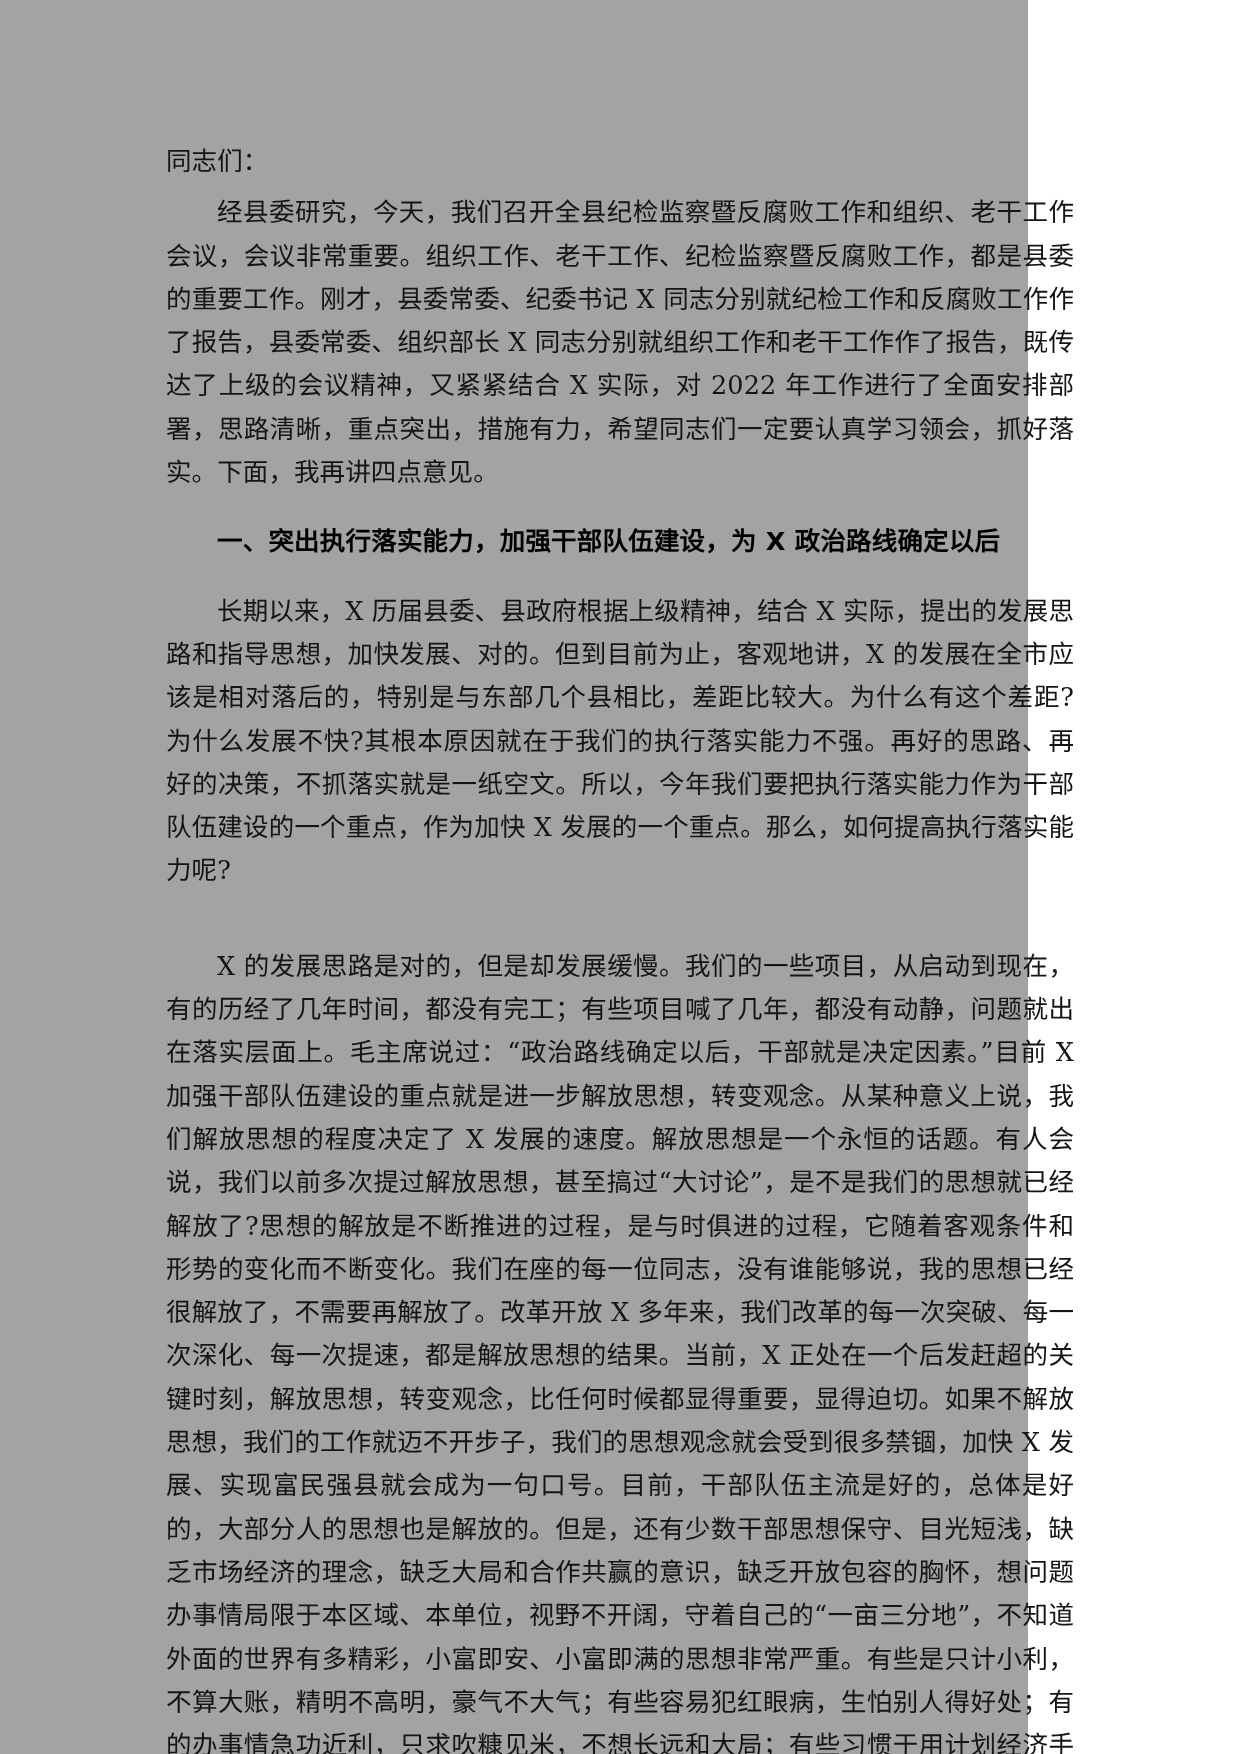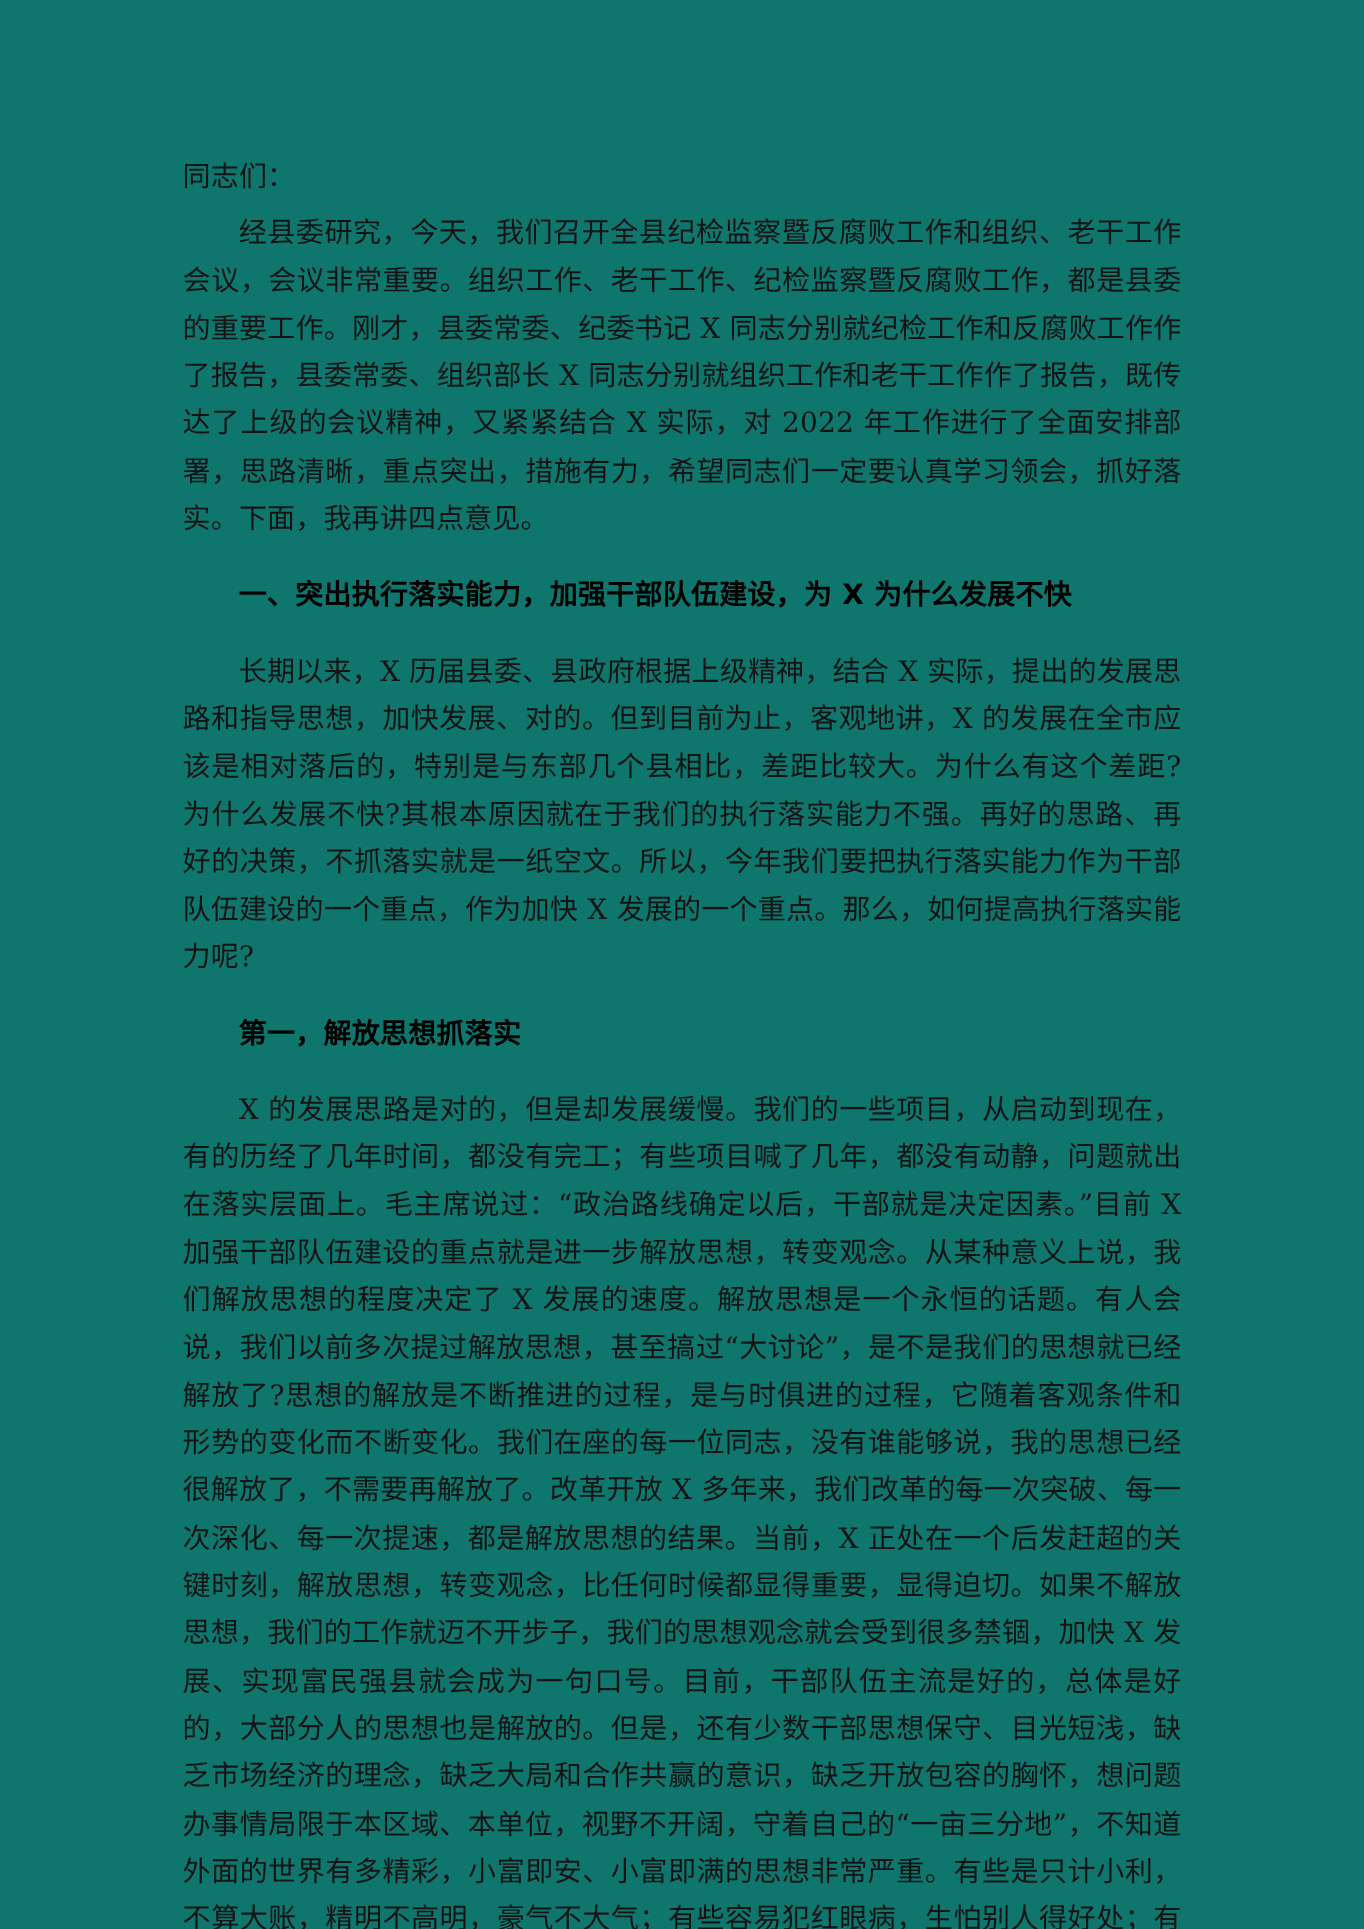--- a/index.html
+++ b/index.html
@@ -12,23 +12,23 @@
     width: 1240px;
     height: 1754px;
     overflow: hidden;
     font-family: "DejaVu Serif", "Liberation Serif", serif;
     color: #000000;
     -webkit-font-smoothing: antialiased;
   }
 
   .page {
     position: relative;
-    width: 1240px;
+    width: 1028px;
     height: 1754px;
-    background: #0f766e;
+    background: #a3a3a3;
     box-sizing: border-box;
   }
 
   
   .content {
     position: absolute;
     left: 166px;
     top: 140px;
     width: 908px;
   }
@@ -72,28 +72,27 @@
 
 <div class="page">
   <div class="content">
 
     <p class="para salutation">同志们：</p>
 
     <p class="para indent">经县委研究，今天，我们召开全县纪检监察暨反腐败工作和组织、老干工作会议，会议非常重要。组织工作、老干工作、纪检监察暨反腐败工作，都是县委的重要工作。刚才，县委常委、纪委书记 X 同志分别就纪检工作和反腐败工作作了报告，县委常委、组织部长 X 同志分别就组织工作和老干工作作了报告，既传达了上级的会议精神，又紧紧结合 X 实际，对 2022 年工作进行了全面安排部署，思路清晰，重点突出，措施有力，希望同志们一定要认真学习领会，抓好落实。下面，我再讲四点意见。</p>
 
     <div class="spacer-sm"></div>
 
-    <p class="heading">一、突出执行落实能力，加强干部队伍建设，为 X 为什么发展不快</p>
+    <p class="heading">一、突出执行落实能力，加强干部队伍建设，为 X 政治路线确定以后</p>
 
     <div class="spacer-sm"></div>
 
     <p class="para indent">长期以来，X 历届县委、县政府根据上级精神，结合 X 实际，提出的发展思路和指导思想，加快发展、对的。但到目前为止，客观地讲，X 的发展在全市应该是相对落后的，特别是与东部几个县相比，差距比较大。为什么有这个差距?为什么发展不快?其根本原因就在于我们的执行落实能力不强。再好的思路、再好的决策，不抓落实就是一纸空文。所以，今年我们要把执行落实能力作为干部队伍建设的一个重点，作为加快 X 发展的一个重点。那么，如何提高执行落实能力呢?</p>
 
     <div class="spacer-sm"></div>
 
-    <p class="heading">第一，解放思想抓落实</p>
 
     <div class="spacer-sm"></div>
 
     <p class="para indent">X 的发展思路是对的，但是却发展缓慢。我们的一些项目，从启动到现在，有的历经了几年时间，都没有完工；有些项目喊了几年，都没有动静，问题就出在落实层面上。毛主席说过：“政治路线确定以后，干部就是决定因素。”目前 X 加强干部队伍建设的重点就是进一步解放思想，转变观念。从某种意义上说，我们解放思想的程度决定了 X 发展的速度。解放思想是一个永恒的话题。有人会说，我们以前多次提过解放思想，甚至搞过“大讨论”，是不是我们的思想就已经解放了?思想的解放是不断推进的过程，是与时俱进的过程，它随着客观条件和形势的变化而不断变化。我们在座的每一位同志，没有谁能够说，我的思想已经很解放了，不需要再解放了。改革开放 X 多年来，我们改革的每一次突破、每一次深化、每一次提速，都是解放思想的结果。当前，X 正处在一个后发赶超的关键时刻，解放思想，转变观念，比任何时候都显得重要，显得迫切。如果不解放思想，我们的工作就迈不开步子，我们的思想观念就会受到很多禁锢，加快 X 发展、实现富民强县就会成为一句口号。目前，干部队伍主流是好的，总体是好的，大部分人的思想也是解放的。但是，还有少数干部思想保守、目光短浅，缺乏市场经济的理念，缺乏大局和合作共赢的意识，缺乏开放包容的胸怀，想问题办事情局限于本区域、本单位，视野不开阔，守着自己的“一亩三分地”，不知道外面的世界有多精彩，小富即安、小富即满的思想非常严重。有些是只计小利，不算大账，精明不高明，豪气不大气；有些容易犯红眼病，生怕别人得好处；有的办事情急功近利，只求吹糠见米，不想长远和大局；有些习惯于用计划经济手段、行政手段被动地抓工作，没有开拓进取精神，不能够创造性开展工作。为此，县委计划今年 X 月份要在全县范围内开展一次“解放思想，转变观念，加快发展”的大讨论。到底怎样解放思想?我们还有哪些思想没有解放?怎样在解放思想中推动 X 的发展?我们要作专题大讨论。现在，有些工作要提前做，各部门要分工合作，拿出具体的可操作性的</p>
 
   </div>
 </div>
 
 </body></html>

